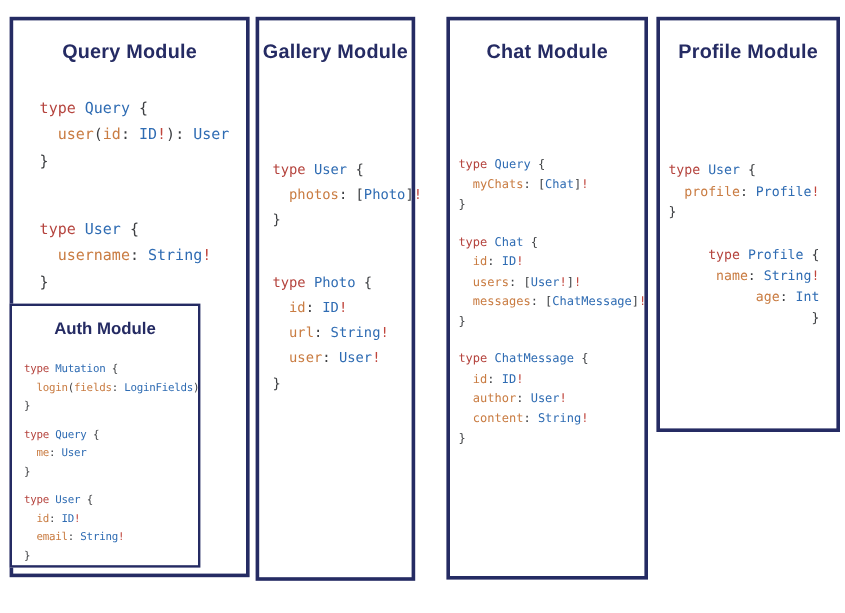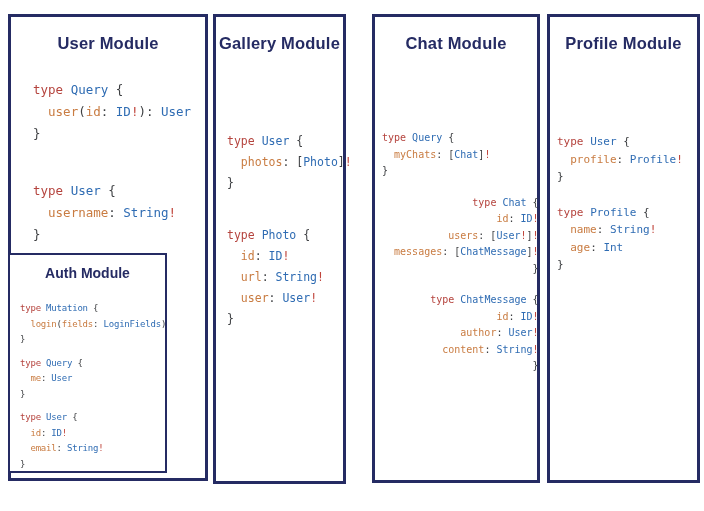--- a/index.html
+++ b/index.html
@@ -4,34 +4,34 @@
 <style>
   html,body{margin:0;padding:0;background:#ffffff;}
   body{width:704px;height:511px;overflow:hidden;position:relative;
        font-family:"Liberation Sans",sans-serif;}
   .board{position:absolute;inset:0;}
   .panel{position:absolute;top:14px;background:#ffffff;
          border:3px solid var(--navy);box-sizing:border-box;}
   .p1{left:8px;width:200px;height:467px;}
   .p2{left:213px;width:133px;height:470px;}
   .p3{left:372px;width:168px;height:469px;}
-  .p4{left:547px;width:153px;height:469px;}
+  .p4{left:547px;width:153px;height:346px;}
   .panel-title{margin:0;padding-top:17px;text-align:center;
          font-size:16.5px;font-weight:700;letter-spacing:.2px;
          color:var(--navy);font-family:"Liberation Sans",sans-serif;}
   .code{position:absolute;white-space:pre;
         font-family:"DejaVu Sans Mono","Liberation Mono",monospace;}
   .p1 > .code{left:22px;top:62px;font-size:12.5px;line-height:22px;}
   .p1 > .code .code-block + .code-block{margin-top:35px;}
   .p2 > .code{left:11px;top:114px;font-size:11.5px;line-height:21px;}
   .p2 > .code .code-block + .code-block{margin-top:31px;}
   .p3 > .code{left:7px;top:113px;font-size:10px;line-height:16.5px;}
-  .p3 > .code .code-block + .code-block{margin-top:15px;text-align:right;}
+  .p3 > .code .code-block + .code-block{margin-top:15px;}
   .p4 > .code{left:7px;top:116px;font-size:11px;line-height:17.5px;}
-  .p4 > .code .code-block + .code-block{margin-top:18px;}
+  .p4 > .code .code-block + .code-block{margin-top:18px;text-align:right;}
   .subpanel{position:absolute;left:-3px;top:236px;width:159px;height:220px;
          border:2px solid var(--navy);background:#ffffff;box-sizing:border-box;
          overflow:hidden;}
   .subpanel-title{margin:0;padding-top:10px;text-align:center;
          font-size:14px;font-weight:700;color:var(--navy);
          font-family:"Liberation Sans",sans-serif;}
   .subpanel .code{position:static;margin:20px 0 0 10px;
          font-size:9px;line-height:15.5px;letter-spacing:-0.2px;}
   .subpanel .code .code-block + .code-block{margin-top:8px;}
   .tk{color:var(--keyword);}
@@ -39,21 +39,21 @@
   .tf{color:var(--field);}
   .tp{color:var(--punct);}
   .tb{color:var(--bang);}
 </style>
 </head>
 <body>
 
 <div class="board">
 
   <section class="panel p1">
-    <h2 class="panel-title">User Module</h2>
+    <h2 class="panel-title">Query Module</h2>
     <div class="code"><div class="code-block"><div class="code-line"><span class="tk">type </span><span class="tt">Query </span><span class="tp">{</span></div><div class="code-line"><span class="tp">  </span><span class="tf">user</span><span class="tp">(</span><span class="tf">id</span><span class="tp">: </span><span class="tt">ID</span><span class="tb">!</span><span class="tp">): </span><span class="tt">User</span></div><div class="code-line"><span class="tp">}</span></div></div><div class="code-block"><div class="code-line"><span class="tk">type </span><span class="tt">User </span><span class="tp">{</span></div><div class="code-line"><span class="tp">  </span><span class="tf">username</span><span class="tp">: </span><span class="tt">String</span><span class="tb">!</span></div><div class="code-line"><span class="tp">}</span></div></div></div>
 
     <div class="subpanel">
       <h3 class="subpanel-title">Auth Module</h3>
       <div class="code"><div class="code-block"><div class="code-line"><span class="tk">type </span><span class="tt">Mutation </span><span class="tp">{</span></div><div class="code-line"><span class="tp">  </span><span class="tf">login</span><span class="tp">(</span><span class="tf">fields</span><span class="tp">: </span><span class="tt">LoginFields</span><span class="tp">): </span><span class="tt">User</span></div><div class="code-line"><span class="tp">}</span></div></div><div class="code-block"><div class="code-line"><span class="tk">type </span><span class="tt">Query </span><span class="tp">{</span></div><div class="code-line"><span class="tp">  </span><span class="tf">me</span><span class="tp">: </span><span class="tt">User</span></div><div class="code-line"><span class="tp">}</span></div></div><div class="code-block"><div class="code-line"><span class="tk">type </span><span class="tt">User </span><span class="tp">{</span></div><div class="code-line"><span class="tp">  </span><span class="tf">id</span><span class="tp">: </span><span class="tt">ID</span><span class="tb">!</span></div><div class="code-line"><span class="tp">  </span><span class="tf">email</span><span class="tp">: </span><span class="tt">String</span><span class="tb">!</span></div><div class="code-line"><span class="tp">}</span></div></div></div>
     </div>
   </section>
 
   <section class="panel p2">
     <h2 class="panel-title">Gallery Module</h2>

